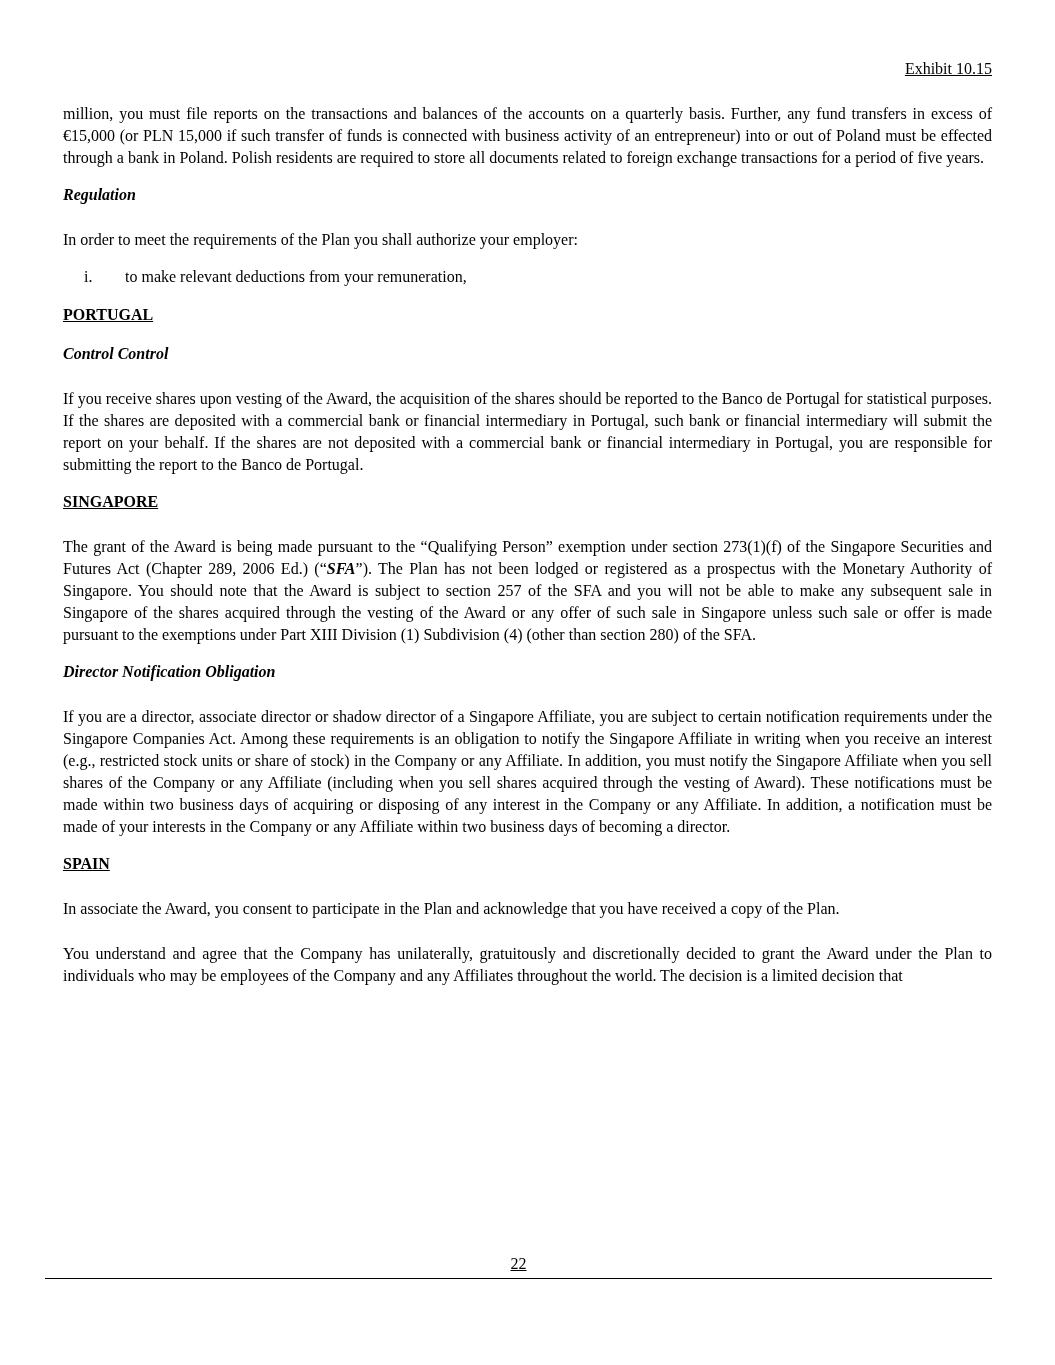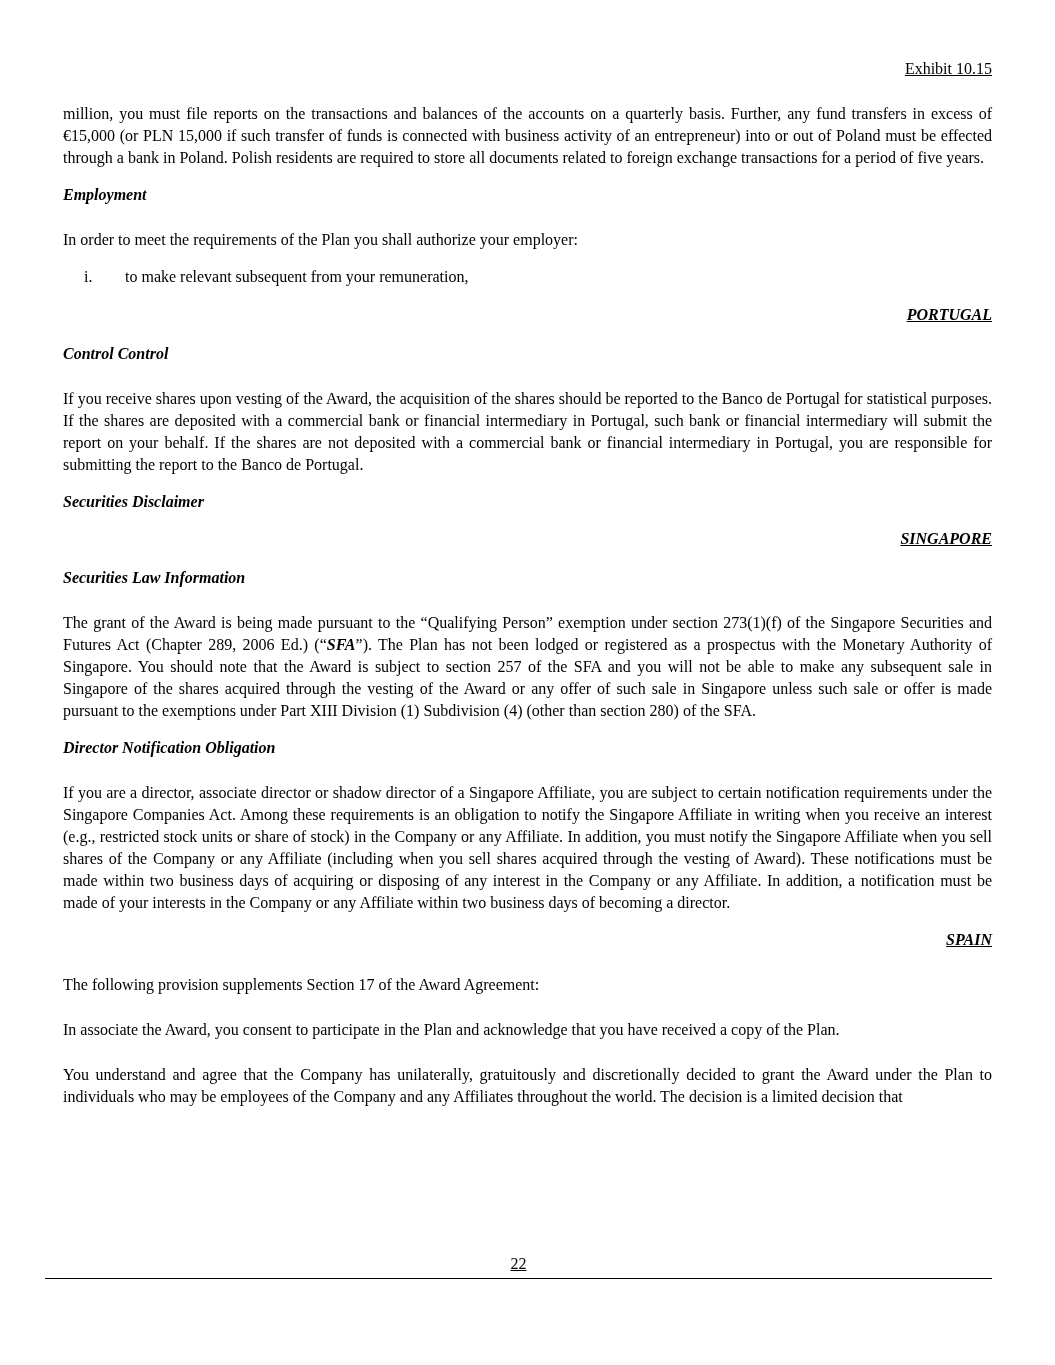--- a/index.html
+++ b/index.html
@@ -27,25 +27,24 @@
     margin-top: 23px;
   }
   .justify { text-align: justify; }
   .subheading {
     font-weight: bold;
     font-style: italic;
     font-size: 16px;
     margin-bottom: 15px;
   }
   .country-title {
-    text-align: right;
+    text-align: left;
     font-weight: bold;
     font-size: 16px;
     margin: 4px 0 17px 0;
-    font-style: italic;
   }
   .country-title span { text-decoration: underline; }
   .list-item {
     display: flex;
     padding-left: 21px;
     margin-bottom: 16px;
   }
   .list-item .marker {
     flex: none;
     width: 41px;
@@ -75,59 +74,56 @@
 <body>
 
 <div class="page">
 
   <div class="exhibit-label">
     <span>Exhibit 10.15</span>
   </div>
 
   <p class="para justify">million, you must file reports on the transactions and balances of the accounts on a quarterly basis. Further, any fund transfers in excess of €15,000 (or PLN 15,000 if such transfer of funds is connected with business activity of an entrepreneur) into or out of Poland must be effected through a bank in Poland. Polish residents are required to store all documents related to foreign exchange transactions for a period of five years.</p>
 
-  <h3 class="subheading">Employment</h3>
+  <h3 class="subheading">Regulation</h3>
 
   <p class="para">In order to meet the requirements of the Plan you shall authorize your employer:</p>
 
   <div class="list-item">
     <span class="marker">i.</span>
-    <span class="item-text">to make relevant subsequent from your remuneration,</span>
+    <span class="item-text">to make relevant deductions from your remuneration,</span>
   </div>
 
 
   <h2 class="country-title">
     <span>PORTUGAL</span>
   </h2>
 
   <h3 class="subheading">Control Control</h3>
 
   <p class="para justify">If you receive shares upon vesting of the Award, the acquisition of the shares should be reported to the Banco de Portugal for statistical purposes. If the shares are deposited with a commercial bank or financial intermediary in Portugal, such bank or financial intermediary will submit the report on your behalf. If the shares are not deposited with a commercial bank or financial intermediary in Portugal, you are responsible for submitting the report to the Banco de Portugal.</p>
 
-  <h3 class="subheading">Securities Disclaimer</h3>
 
 
   <h2 class="country-title">
     <span>SINGAPORE</span>
   </h2>
 
-  <h3 class="subheading">Securities Law Information</h3>
 
   <p class="para justify"><span>The grant of the Award is being made pursuant to the “Qualifying Person” exemption under section 273(1)(f) of the Singapore Securities and Futures Act (Chapter 289, 2006 Ed.) (“</span><span class="term-bold-italic">SFA</span><span>”). The Plan has not been lodged or registered as a prospectus with the Monetary Authority of Singapore. You should note that the Award is subject to section 257 of the SFA and you will not be able to make any subsequent sale in Singapore of the shares acquired through the vesting of the Award or any offer of such sale in Singapore unless such sale or offer is made pursuant to the exemptions under Part XIII Division (1) Subdivision (4) (other than section 280) of the SFA.</span></p>
 
   <h3 class="subheading">Director Notification Obligation</h3>
 
   <p class="para justify">If you are a director, associate director or shadow director of a Singapore Affiliate, you are subject to certain notification requirements under the Singapore Companies Act. Among these requirements is an obligation to notify the Singapore Affiliate in writing when you receive an interest (e.g., restricted stock units or share of stock) in the Company or any Affiliate. In addition, you must notify the Singapore Affiliate when you sell shares of the Company or any Affiliate (including when you sell shares acquired through the vesting of Award). These notifications must be made within two business days of acquiring or disposing of any interest in the Company or any Affiliate. In addition, a notification must be made of your interests in the Company or any Affiliate within two business days of becoming a director.</p>
 
   <h2 class="country-title">
     <span>SPAIN</span>
   </h2>
 
 
-  <p class="para">The following provision supplements Section 17 of the Award Agreement:</p>
 
   <p class="para">In associate the Award, you consent to participate in the Plan and acknowledge that you have received a copy of the Plan.</p>
 
   <p class="para justify">You understand and agree that the Company has unilaterally, gratuitously and discretionally decided to grant the Award under the Plan to individuals who may be employees of the Company and any Affiliates throughout the world. The decision is a limited decision that</p>
 
   <div class="footer">
     <div class="page-number">22</div>
     <div class="footer-rule"></div>
   </div>
 

